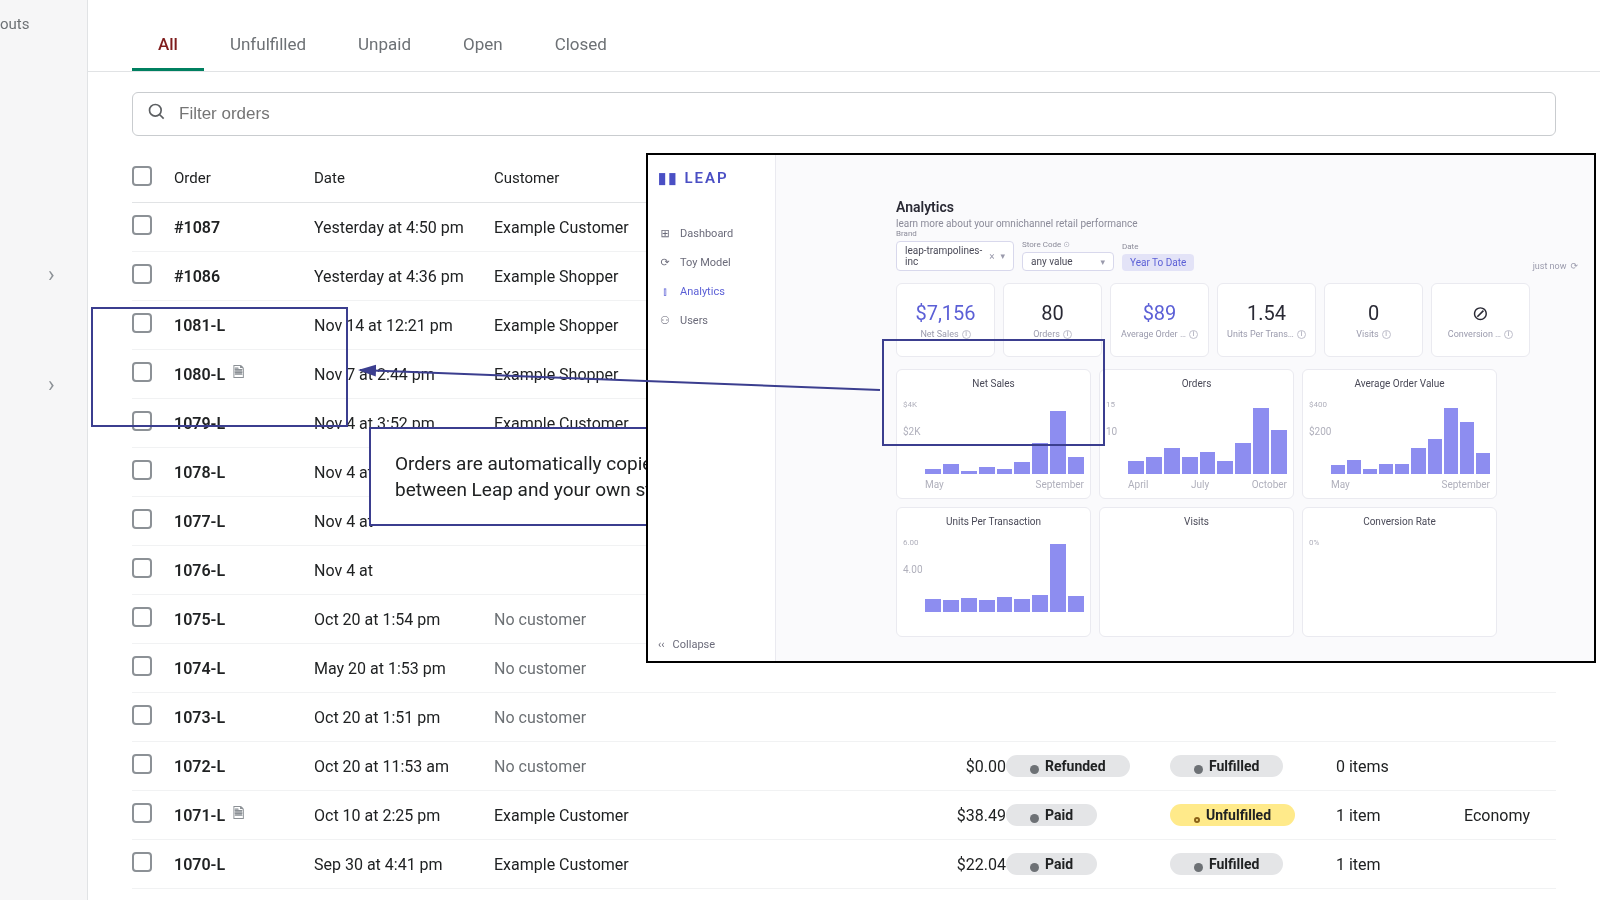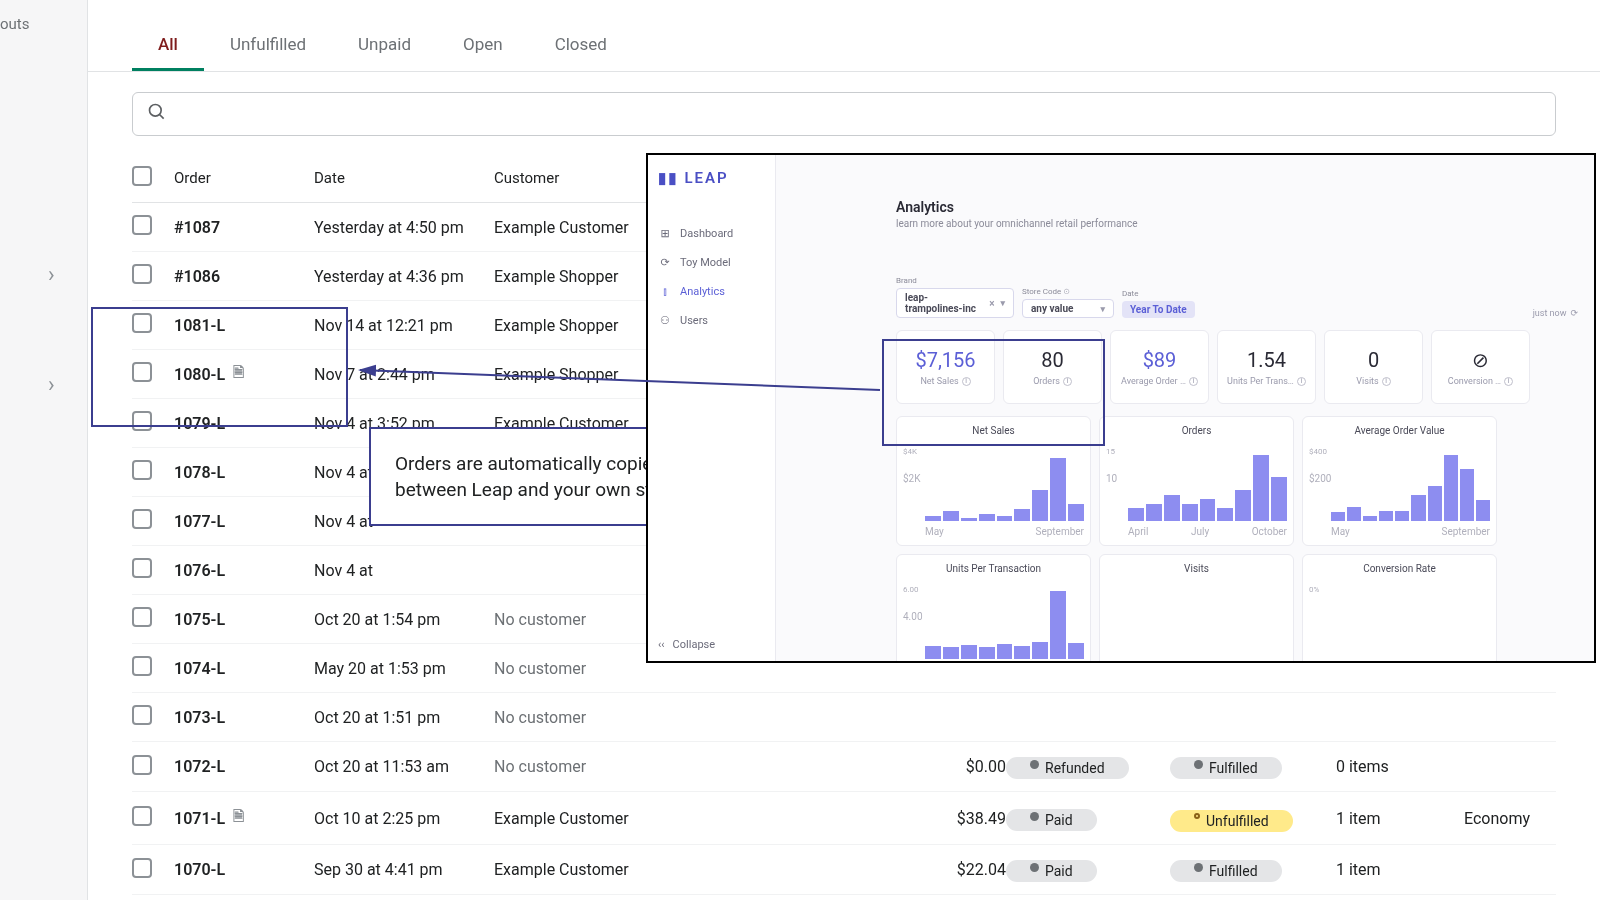--- a/index.html
+++ b/index.html
@@ -22,21 +22,21 @@
 .col-ord .note { color: #8c9196; font-size: 14px; }
 .col-date { width: 180px; color: #202223; }
 .col-cust { width: 420px; color: #202223; }
 .col-cust.none { color: #6d7175; }
 .col-tot { width: 92px; text-align: right; color: #202223; }
 .col-pay { width: 164px; }
 .col-ful { width: 166px; }
 .col-items { width: 128px; color: #202223; }
 .col-deliv { flex: 1; color: #202223; }
 .chk { width: 20px; height: 20px; border: 2px solid #8c9196; border-radius: 4px; display: inline-block; }
-.badge { display: inline-flex; align-items: flex-start; gap: 6px; padding: 3px 24px; border-radius: 12px; font-size: 14px; }
+.badge { display: inline-flex; align-items: flex-end; gap: 6px; padding: 3px 24px; border-radius: 12px; font-size: 14px; font-weight: bold; }
 .badge .dot { width: 9px; height: 9px; border-radius: 50%; background: #6d7175; }
 .badge.paid, .badge.fulfilled, .badge.refunded { background: #e4e5e7; color: #202223; }
 .badge.unfulfilled { background: #ffea8a; color: #202223; }
 .badge.unfulfilled .dot { background: transparent; border: 2px solid #8a6116; width: 6px; height: 6px; }
 .highlight-box { position: absolute; border: 2px solid #3b3e8f; }
 .callout { position: absolute; left: 369px; top: 427px; width: 386px; background: #fff; border: 2px solid #3b3e8f; padding: 22px 24px; font-size: 19px; color: #202223; line-height: 1.35; }
 .callout-bar { position: absolute; left: 369px; top: 427px; width: 8px; height: 97px; background: #3b3e8f; }
 
 .leap { position: absolute; left: 646px; top: 153px; width: 950px; height: 510px; background: #fafafc; border: 2px solid #000; overflow: hidden; }
 .leap-side { position: absolute; left: 0; top: 0; width: 128px; height: 100%; background: #fff; border-right: 1px solid #eaeaf0; }
@@ -46,23 +46,23 @@
 .leap-nav .ni.active { color: #5b5fd6; }
 .leap-nav .ni .icn { width: 14px; text-align: center; }
 .leap-collapse { position: absolute; bottom: 10px; left: 10px; font-size: 11px; color: #6b6b7a; display: flex; align-items: center; gap: 8px; }
 .leap-main { position: absolute; left: 128px; top: 0; right: 0; bottom: 0; padding: 44px 16px 0 120px; }
 .leap-h1 { font-size: 14px; font-weight: 600; color: #2a2a35; }
 .leap-sub { font-size: 10px; color: #8b8b99; margin-top: 3px; }
 .leap-tabs { display: flex; gap: 8px; justify-content: center; margin: 18px 0; }
 .leap-pill { padding: 5px 12px; border-radius: 14px; font-size: 10px; border: 1px solid #d8d8ec; color: #5b5fd6; background: #fff; cursor: pointer; }
 .leap-pill.active { background: #c9c9f2; border-color: #c9c9f2; }
 .leap-filters { display: flex; gap: 8px; align-items: flex-end; margin-bottom: 12px; }
-.leap-ff { display: flex; flex-direction: column; gap: 3px; margin-top: 47px; }
+.leap-ff { display: flex; flex-direction: column; gap: 3px; }
 .leap-ff label { font-size: 8px; color: #8b8b99; }
-.leap-chip { border: 1px solid #d8d8ec; border-radius: 4px; padding: 3px 8px; font-size: 10px; color: #4a4a58; display: flex; align-items: center; gap: 6px; background: #fff; font-weight: bold; }
+.leap-chip { border: 1px solid #d8d8ec; border-radius: 4px; padding: 3px 8px; font-size: 10px; color: #4a4a58; display: flex; align-items: center; gap: 6px; background: #fff; }
 .leap-chip .car { color: #9a9aac; font-size: 9px; }
 .leap-ytd { background: #e3e3f7; color: #5b5fd6; border: none; }
 .leap-just { margin-left: auto; font-size: 9px; color: #9a9aac; display: flex; align-items: flex-start; gap: 4px; }
 .kpis { display: flex; gap: 8px; margin-bottom: 12px; }
 .kpi { background: #fff; border: 1px solid #eaeaf0; border-radius: 6px; width: 99px; height: 74px; display: flex; flex-direction: column; align-items: center; justify-content: center; gap: 4px; }
 .kpi .val { font-size: 20px; font-weight: 400; }
 .kpi .lbl { font-size: 9px; color: #9a9aac; display: flex; align-items: center; gap: 3px; }
 .kpi.blue .val { color: #5b5fd6; }
 .kpi.dark .val { color: #2a2a35; }
 .charts { display: flex; gap: 8px; flex-wrap: wrap; }
@@ -95,20 +95,21 @@
     <div class="tab">Closed</div>
   </div>
 
   <div class="searchbar">
     <span class="sicon">
       <svg class="sicn" viewBox="0 0 24 24" fill="none" stroke="currentColor" stroke-width="2">
           <circle cx="10" cy="10" r="7"></circle>
           <line x1="20" y1="20" x2="15" y2="15"></line>
         </svg>
     </span>
+    <input placeholder="Filter orders" style="">
   </div>
 
   <div class="table">
     <div class="thead">
       <div class="col-chk"><span class="chk"></span></div>
       <div class="col-ord" style="font-weight:400">Order</div>
       <div class="col-date">Date</div>
       <div class="col-cust">Customer</div>
     </div>
     <div id="rows">

